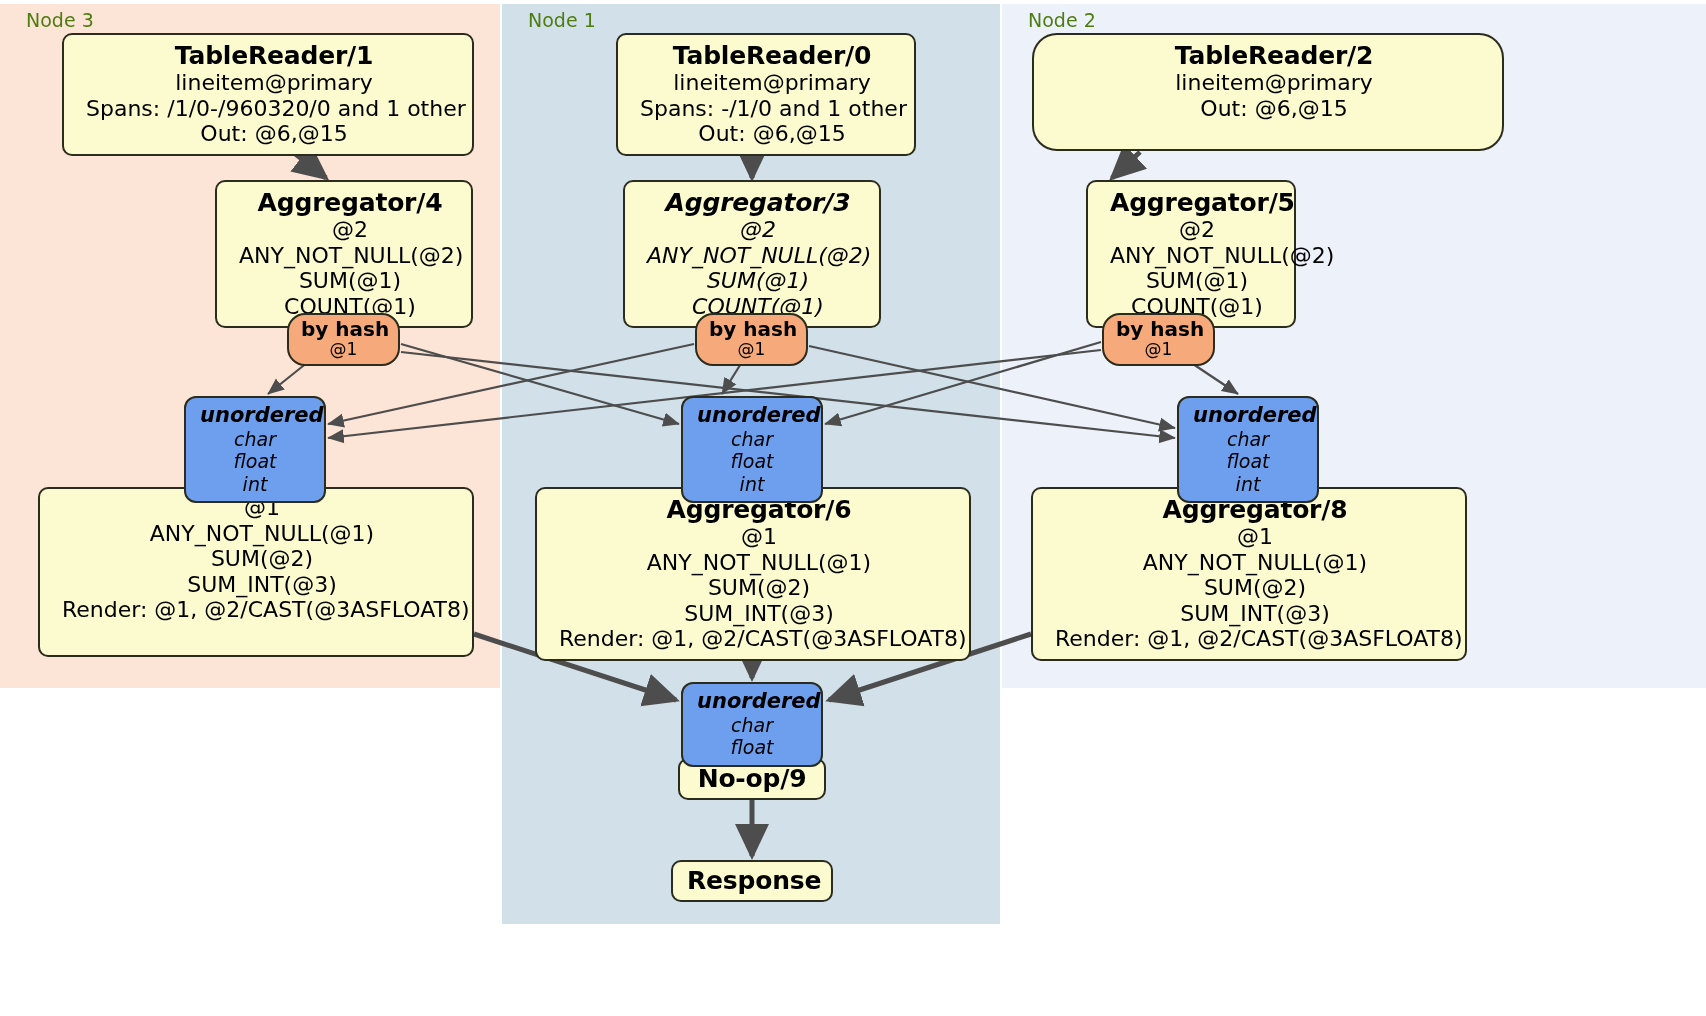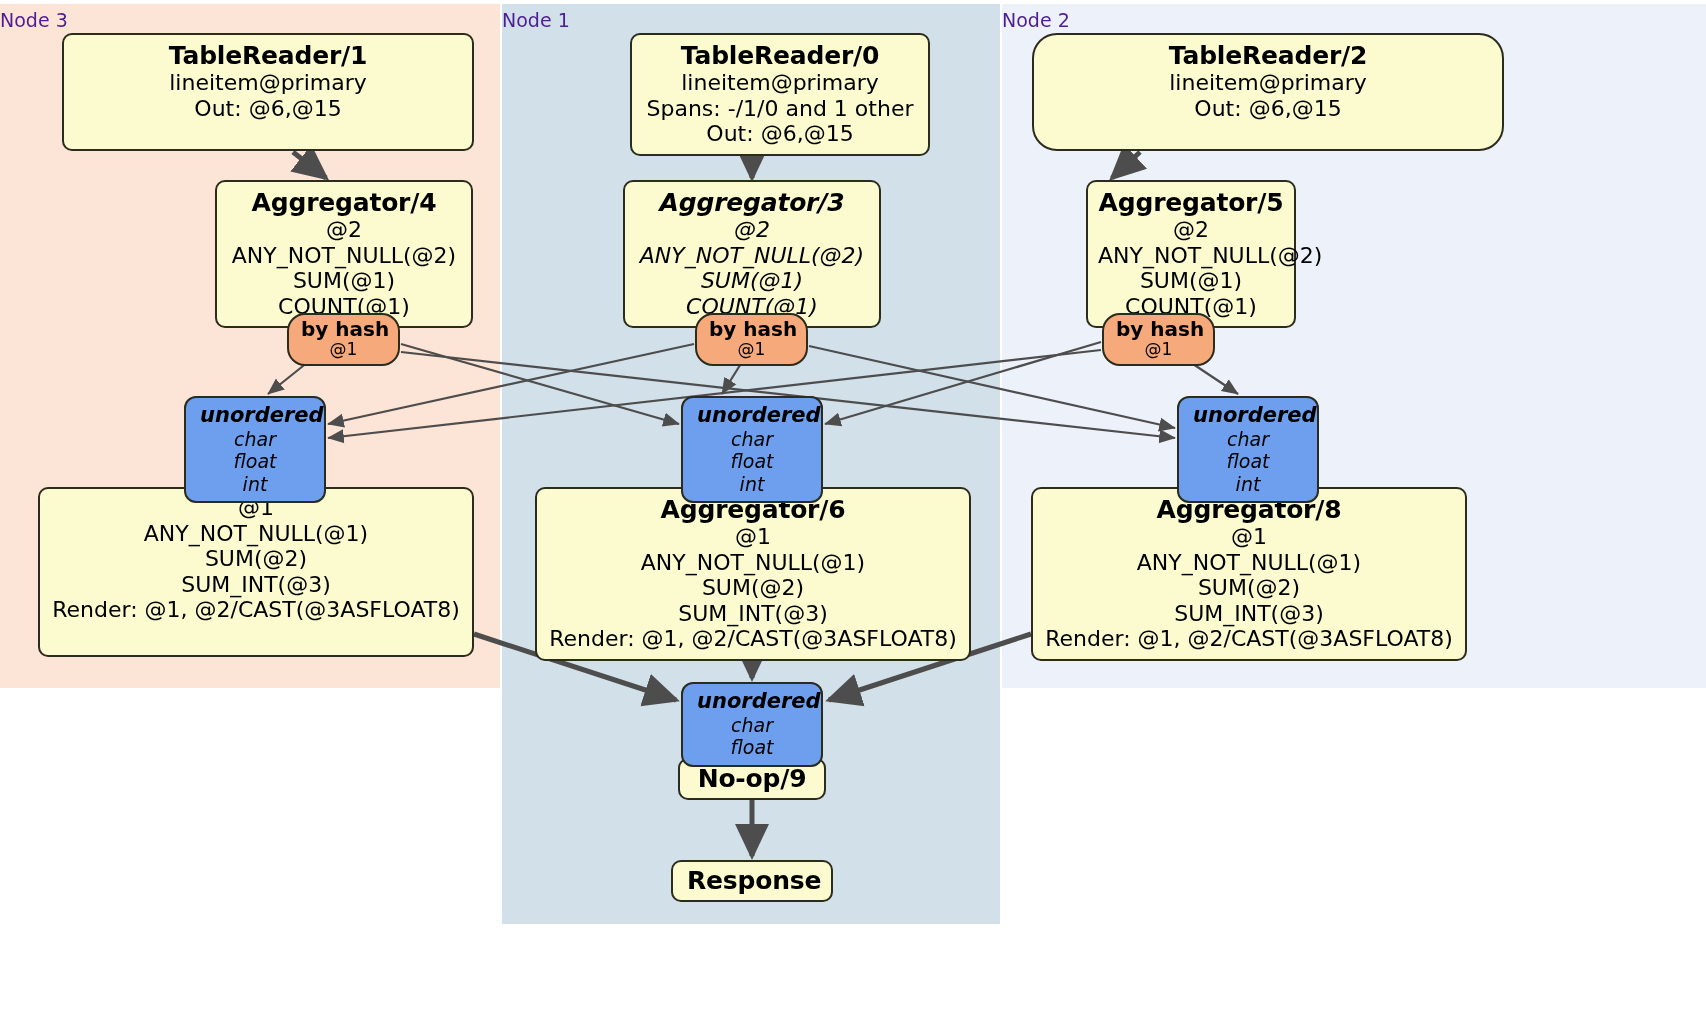--- a/index.html
+++ b/index.html
@@ -17,41 +17,41 @@
     background: #ffffff;
   }
   
   .node-panel {
     position: absolute;
     border: 0;
   }
   .node-panel-label {
     position: absolute;
     top: 6px;
-    left: 0;
+    left: 26px;
     font-size: 19px;
-    color: #4c1d95;
+    color: #4d7c0f;
     line-height: 1.1;
     white-space: nowrap;
   }
   
   #edges {
     position: absolute;
     left: 0; top: 0;
     width: 1706px; height: 1016px;
     pointer-events: none;
   }
   
   .proc {
     position: absolute;
     background: #fbfbcf;
     border: 2px solid #2b2b1e;
     border-radius: 10px;
     text-align: center;
-    padding: 6px 10px 7px 10px;
+    padding: 6px 10px 7px 22px;
     color: #000000;
     line-height: 1.16;
   }
   .proc .title {
     font-weight: bold;
     font-size: 25px;
     letter-spacing: -0.2px;
     white-space: nowrap;
   }
   .proc .line {
@@ -167,23 +167,24 @@
       <div class="sync" style="left: 681px; top: 682px; width: 142px; min-height: 76px;">
         <div class="title">unordered</div>
         <div class="line">char</div>
         <div class="line">float</div>
       </div>
     </div>
   <div id="procs">
       <div class="proc" style="left: 62px; top: 33px; width: 412px; min-height: 118px;">
         <div class="title">TableReader/1</div>
         <div class="line">lineitem@primary</div>
+        <div class="line">Spans: /1/0-/960320/0 and 1 other</div>
         <div class="line">Out: @6,@15</div>
       </div>
-      <div class="proc" style="left: 630px; top: 33px; width: 300px; min-height: 118px;">
+      <div class="proc" style="left: 616px; top: 33px; width: 300px; min-height: 118px;">
         <div class="title">TableReader/0</div>
         <div class="line">lineitem@primary</div>
         <div class="line">Spans: -/1/0 and 1 other</div>
         <div class="line">Out: @6,@15</div>
       </div>
       <div class="proc" style="left: 1032px; top: 33px; width: 472px; min-height: 118px; border-radius: 25px;">
         <div class="title">TableReader/2</div>
         <div class="line">lineitem@primary</div>
         <div class="line">Out: @6,@15</div>
       </div>

